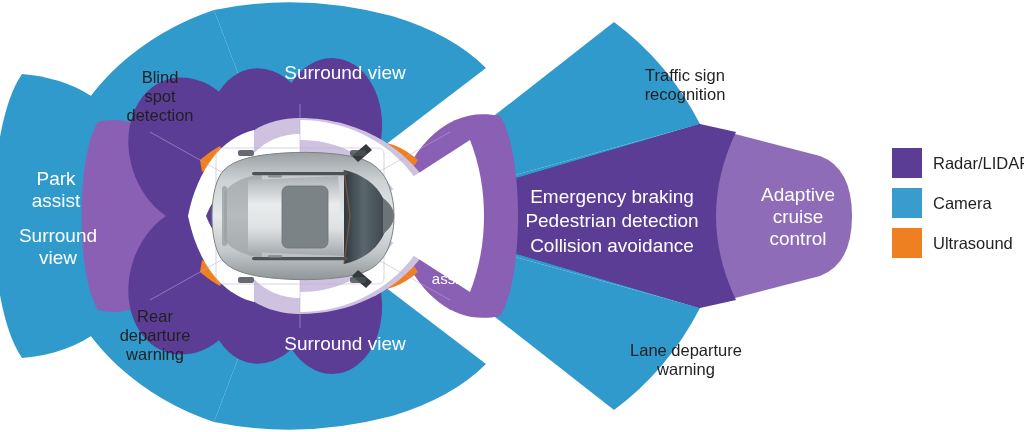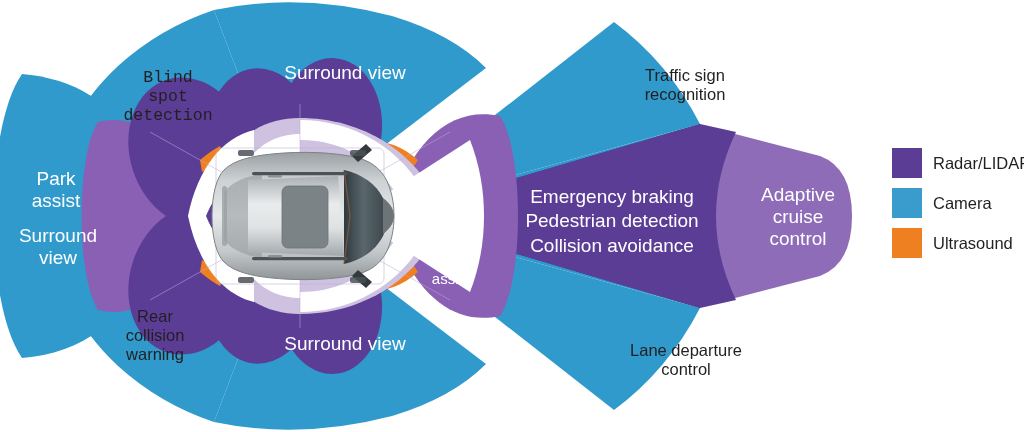--- a/index.html
+++ b/index.html
@@ -265,32 +265,32 @@
         <rect x="350" y="277" width="16" height="6" rx="2" fill="#4a5155" opacity="0.85"></rect>
       </g>
 
       <g>
         <path d="M 396 216 L 430 196 L 430 236 Z" fill="#ffffff"></path>
       </g>
 
     </g>
   </svg>
 
-  <div class="lbl lbl-dark" style="left:108px; top:68px; width:120px;font-family:Liberation Mono, monospace;">Blind
+  <div class="lbl lbl-dark" style="left:100px; top:68px; width:120px;">Blind
 spot
 detection</div>
 
   <div class="lbl lbl-light" style="left:13px; top:168px; width:86px;">Park
 assist</div>
 
   <div class="lbl lbl-light" style="left:6px; top:225px; width:104px;">Surround
 view</div>
 
   <div class="lbl lbl-dark" style="left:100px; top:307px; width:110px;">Rear
-collision
+departure
 warning</div>
 
   <div class="lbl lbl-light" style="left:266px; top:62px; width:158px;">Surround view</div>
 
   <div class="lbl lbl-light" style="left:266px; top:333px; width:158px;">Surround view</div>
 
 
   <div class="lbl lbl-light lbl-sm" style="left:415px; top:253px; width:72px;">Park
 assist</div>
 
@@ -299,21 +299,21 @@
 
   <div class="lbl lbl-light" style="left:748px; top:184px; width:100px;">Adaptive
 cruise
 control</div>
 
   <div class="lbl lbl-light" style="left:523px; top:185px; width:178px; line-height:1.28;">Emergency braking
 Pedestrian detection
 Collision avoidance</div>
 
   <div class="lbl lbl-dark" style="left:612px; top:341px; width:148px;">Lane departure
-control</div>
+warning</div>
 
   <div id="legend">
     <div class="legend-row">
       <div class="legend-sw" style="background:#5c3d96;"></div>
       <div class="legend-tx">Radar/LIDAR</div>
     </div>
     <div class="legend-row">
       <div class="legend-sw" style="background:#3a9bcd;"></div>
       <div class="legend-tx">Camera</div>
     </div>

